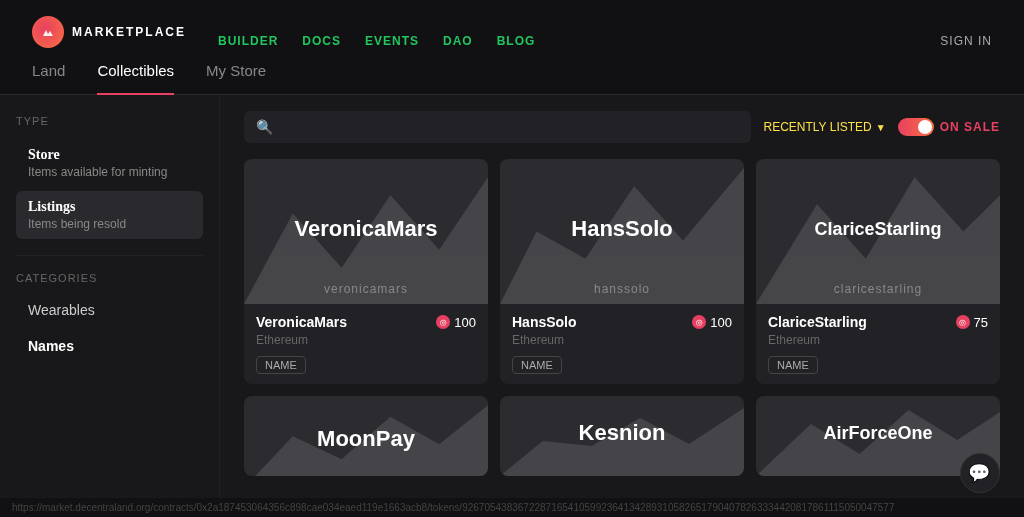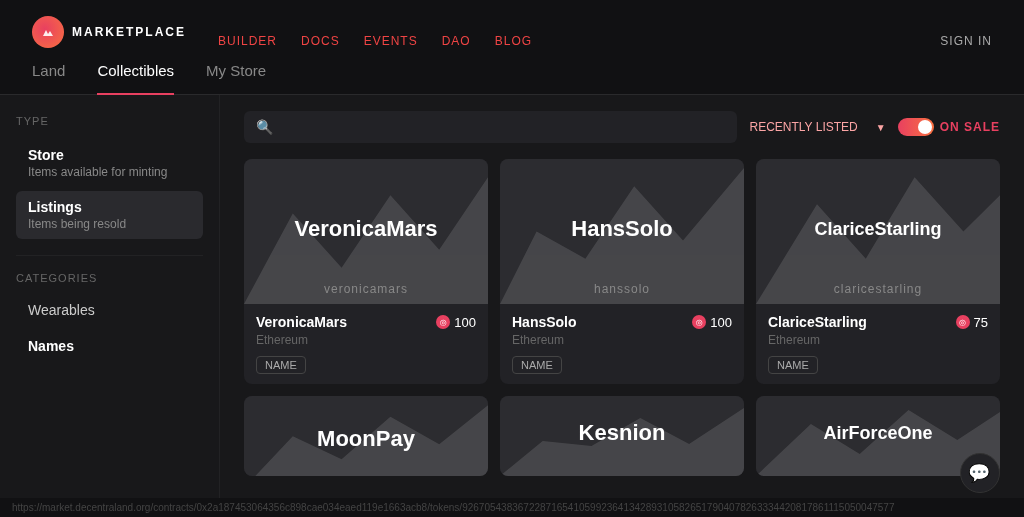--- a/index.html
+++ b/index.html
@@ -37,23 +37,23 @@
       font-size: 12px;
       font-weight: 700;
       letter-spacing: 2px;
       color: #fff;
     }
     .nav-links {
       display: flex; gap: 24px; margin-left: 8px;
     }
     .nav-link {
       font-size: 12px;
-      color: #ef4444;
+      color: #22c55e;
       letter-spacing: 1px;
-      font-weight: 400;
+      font-weight: 700;
       cursor: pointer;
       text-decoration: none;
     }
     .spacer { flex: 1; }
     .sign-in {
       font-size: 12px;
       color: #aaa;
       letter-spacing: 1px;
       cursor: pointer;
       margin-top: 27px;
@@ -105,20 +105,21 @@
       padding: 8px 12px;
       border-radius: 6px;
       cursor: pointer;
       margin-bottom: 4px;
     }
     .sidebar-item.active { background: #2a2a2e; }
     .sidebar-item-title {
       font-size: 14px;
       font-weight: 600;
       color: #fff;
+      font-family: Liberation Serif, serif;
     }
     .sidebar-item-sub {
       font-size: 12px;
       color: #888;
       margin-top: 2px;
     }
     .sidebar-divider {
       border: none;
       border-top: 1px solid #222224;
       margin: 16px 0;
@@ -172,23 +173,23 @@
       flex: 1;
     }
     .toolbar-right {
       display: flex;
       align-items: center;
       gap: 12px;
     }
     .recently-listed {
       display: flex;
       align-items: center;
-      gap: 18px;
-      font-size: 12px;
-      color: #fca5a5;
+      gap: 4px;
+      font-size: 12px;
+      color: #fde047;
       cursor: pointer;
     }
     .chevron { font-size: 10px; }
     .toggle-wrap {
       display: flex;
       align-items: center;
       gap: 6px;
     }
     .toggle {
       width: 36px; height: 18px;

